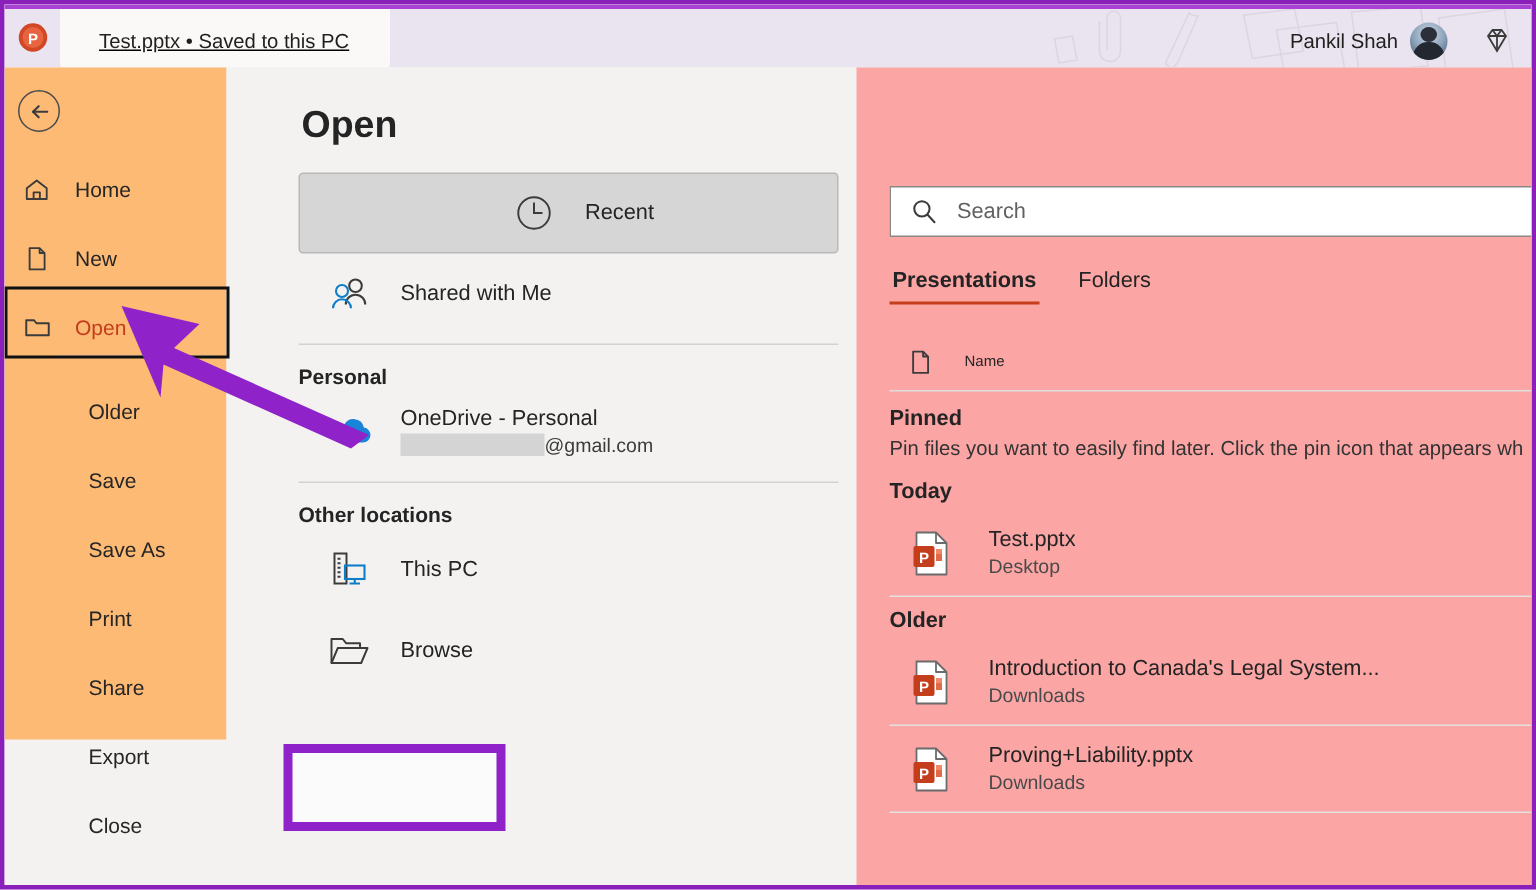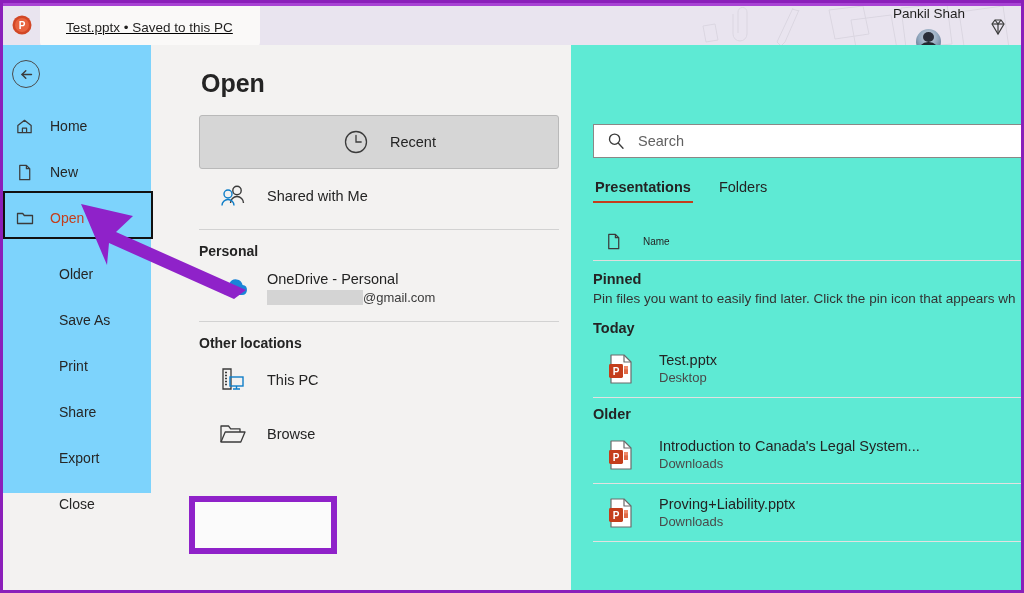--- a/index.html
+++ b/index.html
@@ -53,21 +53,21 @@
   }
   #doc-tab-label {
     padding-left: 26px;
     font-size: 13.5px;
     color: #201f1e;
     white-space: nowrap;
   }
   #account-area {
     position: absolute;
     right: 56px; top: 0; height: 42px;
-    display: flex; align-items: center; gap: 8px; flex-direction: column;
+    display: flex; align-items: center; gap: 8px;
   }
   #account-name {
     font-size: 13.5px;
     color: #201f1e;
     white-space: nowrap;
   }
   #avatar {
     width: 25px; height: 25px;
     border-radius: 50%;
     background: radial-gradient(circle at 50% 32%, #cfd9e4 0%, #8fa5bc 48%, #6d8299 70%, #4e6276 100%);
@@ -104,21 +104,21 @@
     left: 0; top: 42px;
     width: 1018px; height: 548px;
     background: #f3f2f1;
   }
 
   
   #leftnav {
     position: absolute;
     left: 0; top: 0;
     width: 148px; height: 448px;
-    background: #7dd3fc;
+    background: #fdba74;
   }
   #back-button {
     position: absolute;
     left: 9px; top: 15px;
     width: 28px; height: 28px;
     border: 1.4px solid #4b4b4b;
     border-radius: 50%;
     display: flex; align-items: center; justify-content: center;
     cursor: pointer;
   }
@@ -228,21 +228,21 @@
     background: #fbfbfb;
     z-index: 25;
     pointer-events: none;
   }
 
   
   #rightpanel {
     position: absolute;
     left: 568px; top: 0;
     width: 450px; height: 548px;
-    background: #5eead4;
+    background: #fca5a5;
     overflow: hidden;
   }
   #search-box {
     position: absolute;
     left: 22px; top: 79px;
     width: 452px; height: 34px;
     background: #ffffff;
     border: 1px solid #8a8886;
     display: flex; align-items: center;
     cursor: text;
@@ -438,20 +438,23 @@
           </span>
           <span class="nav-label">Open</span>
         </div>
 
         <div style="height:10px"></div>
 
         <div class="nav-item indent">
           <span class="nav-label">Older</span>
         </div>
         <div class="nav-item indent">
+          <span class="nav-label">Save</span>
+        </div>
+        <div class="nav-item indent">
           <span class="nav-label">Save As</span>
         </div>
         <div class="nav-item indent">
           <span class="nav-label">Print</span>
         </div>
         <div class="nav-item indent">
           <span class="nav-label">Share</span>
         </div>
         <div class="nav-item indent">
           <span class="nav-label">Export</span>

